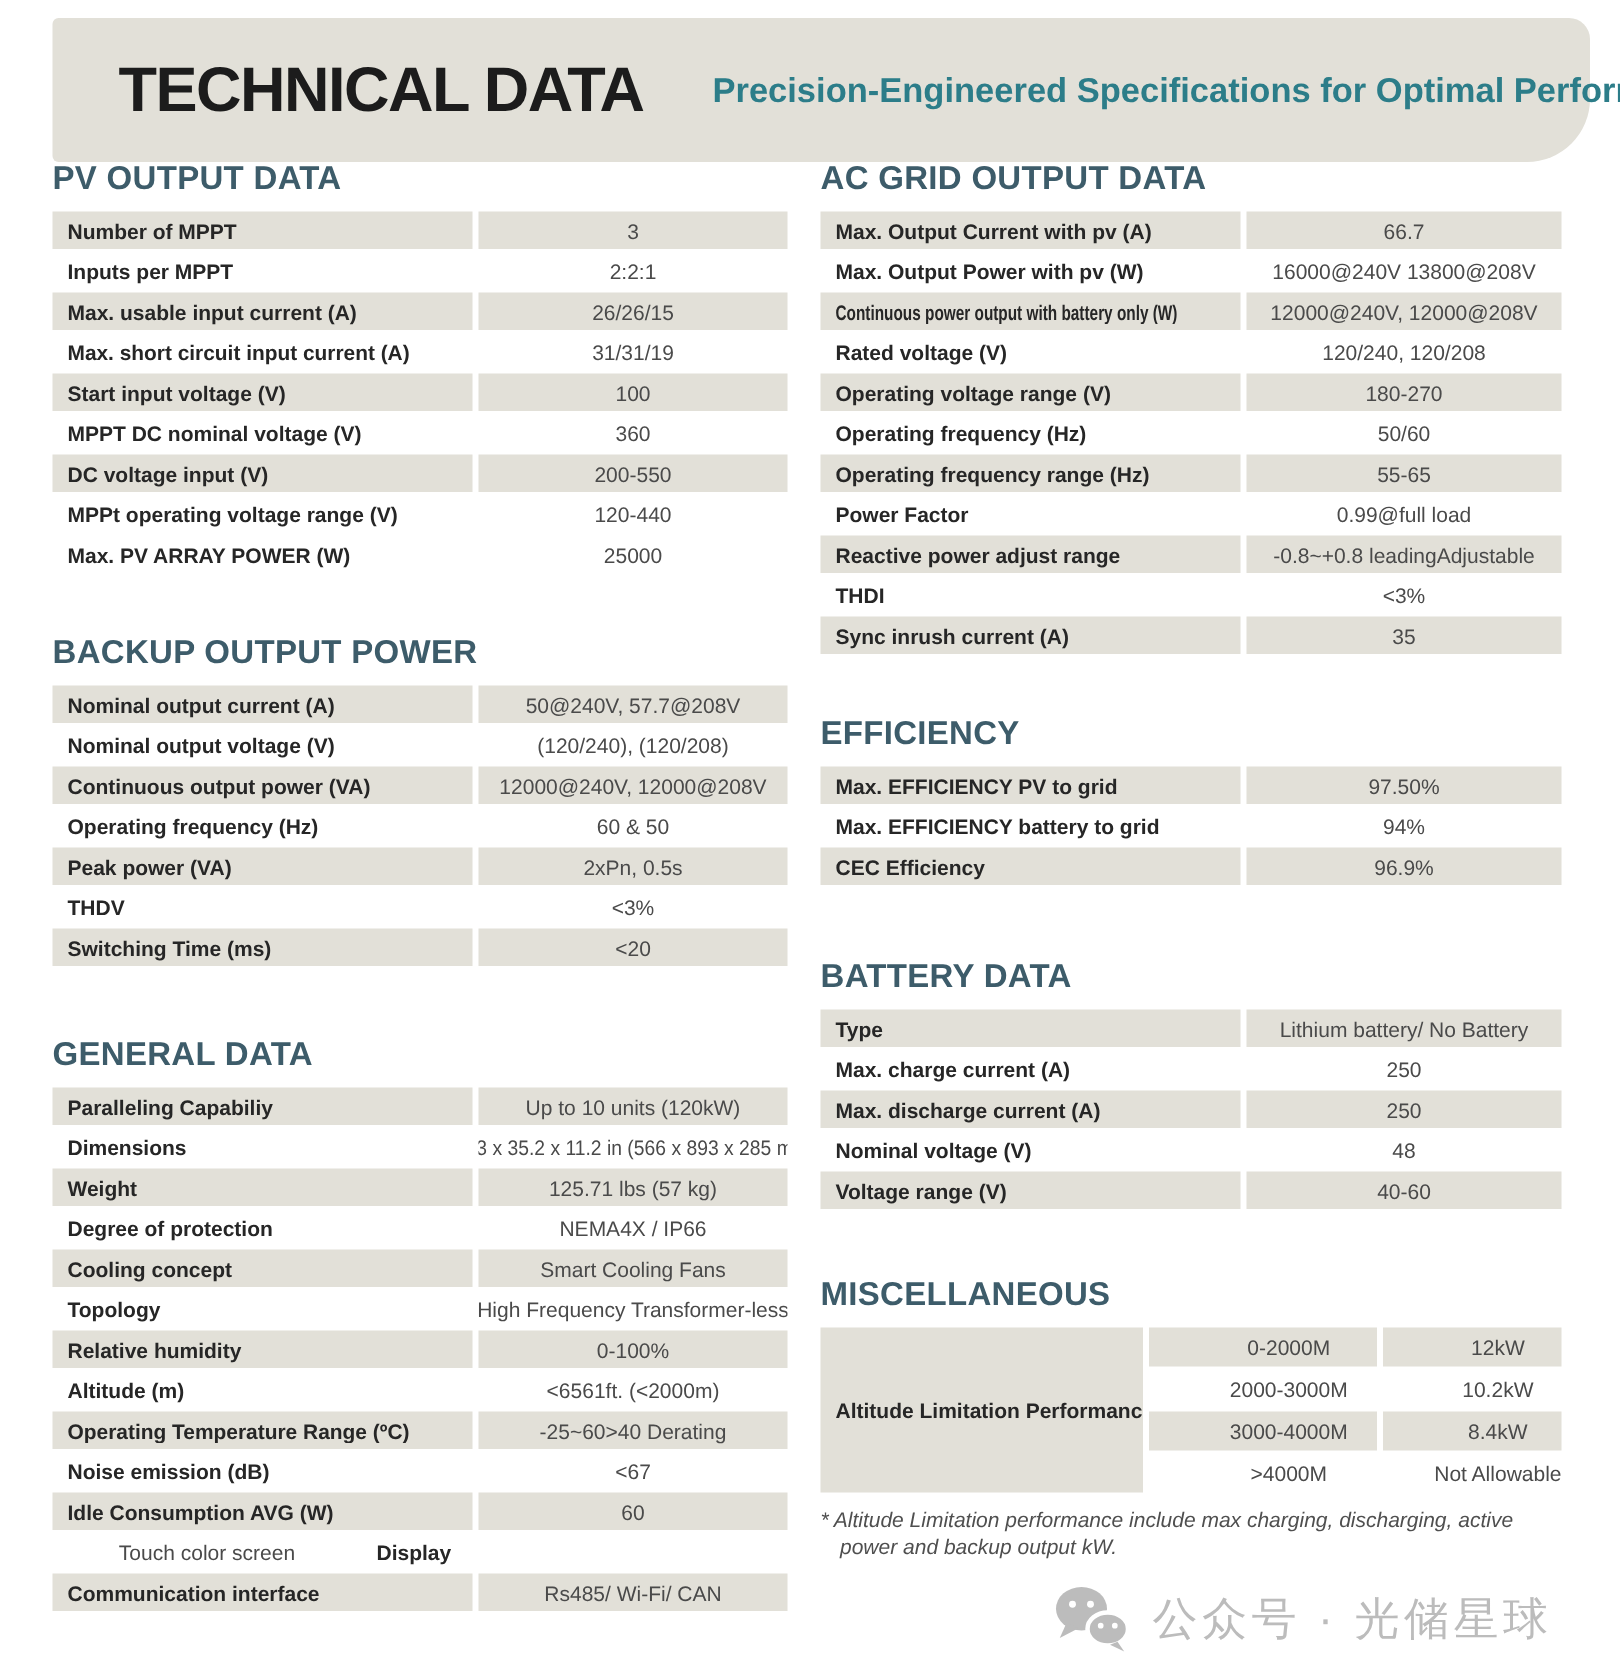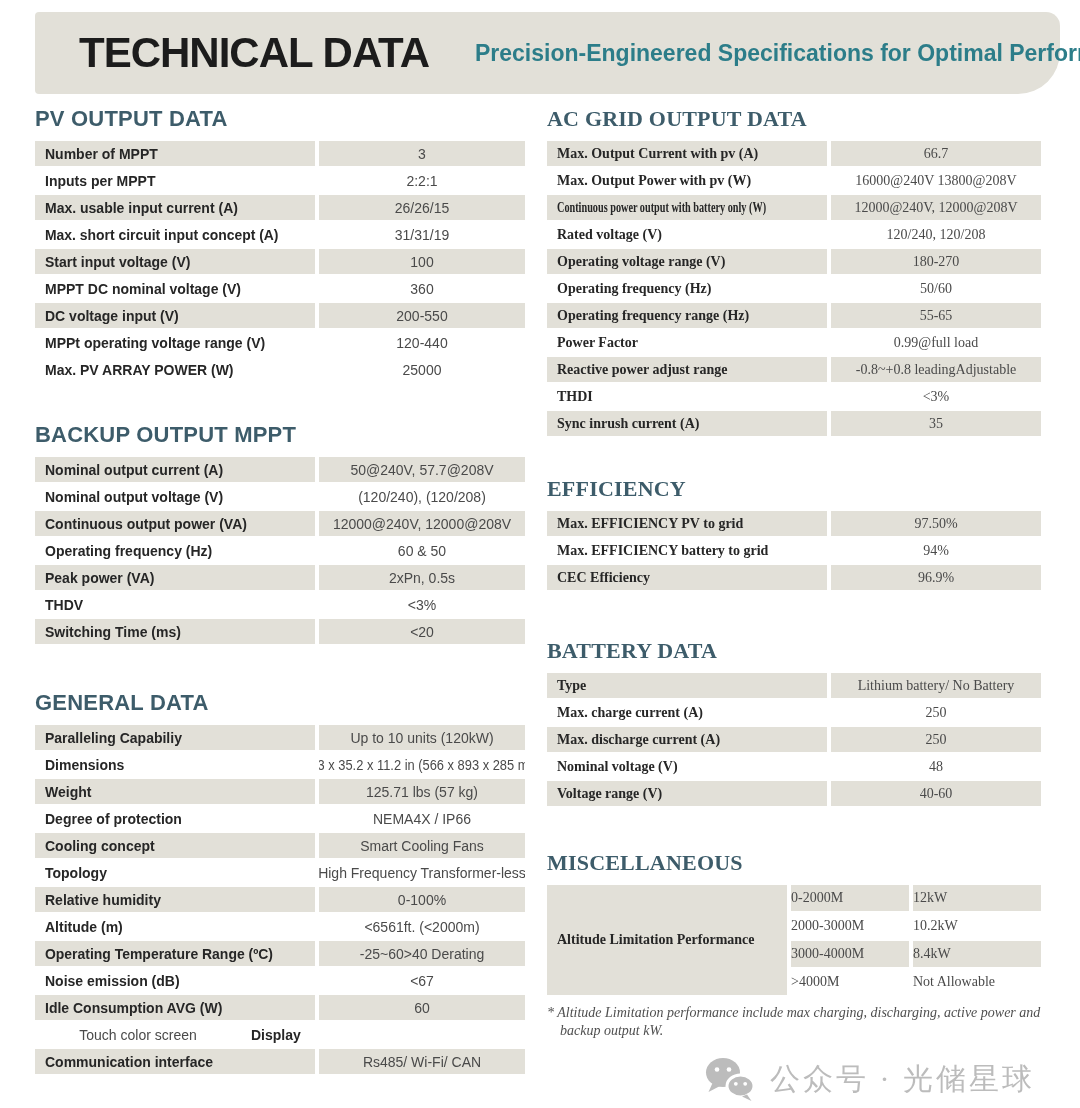--- a/index.html
+++ b/index.html
@@ -1,29 +1,29 @@
 <!DOCTYPE html>
 <html><head>
 <meta charset="utf-8">
 <style>
   html,body{margin:0;padding:0;background:#ffffff;}
   .page{position:relative;width:1080px;height:1108px;background:#ffffff;overflow:hidden;
         font-family:"Liberation Sans",sans-serif;}
 
   
-  .banner{position:absolute;left:35px;top:12px;width:1025px;height:82px;background:#e2e0d8;
+  .banner{position:absolute;left:35px;top:12px;width:1025px;height:96px;background:#e2e0d8;
           border-radius:4px 14px 42px 4px;display:flex;align-items:center;}
   .banner h1{margin:0 0 0 44px;font-size:42px;font-weight:bold;letter-spacing:-1px;color:#1c1c1c;
              white-space:nowrap;}
   .banner .subtitle{margin-left:46px;font-size:23px;font-weight:bold;color:#2c7d89;white-space:nowrap;}
 
   
   .columns{position:absolute;top:102px;left:35px;display:flex;gap:22px;}
   .col{width:490px;display:flex;flex-direction:column;}
-  .col.right{width:494px;font-family:Liberation Serif, serif;}
+  .col.right{width:494px;}
 
   h2.sec{margin:0 0 9px 0;padding-top:4px;font-size:22px;line-height:26px;font-weight:bold;
          color:#3d5c6a;letter-spacing:0.2px;}
 
   .mt-a{margin-top:34px;} .mt-b{margin-top:40px;} .mt-c{margin-top:42px;} .mt-d{margin-top:38px;}
 
   
   .spec-row{display:flex;height:25px;margin-bottom:2px;}
   .cell{display:flex;align-items:center;overflow:hidden;}
   .cell.label{width:280px;margin-right:4px;padding-left:10px;box-sizing:border-box;}
@@ -37,21 +37,21 @@
 
   
   .misc-table{display:flex;align-items:stretch;}
   .misc-label{width:240px;margin-right:4px;background:#e2e0d8;display:flex;align-items:center;
               padding-left:10px;box-sizing:border-box;overflow:hidden;}
   .misc-label span{font-weight:bold;font-size:14px;color:#262626;white-space:nowrap;
                    display:inline-block;transform-origin:left center;}
   .misc-rows{flex:1;display:flex;flex-direction:column;}
   .misc-row{display:flex;height:26px;margin-bottom:2px;}
   .misc-row:last-child{margin-bottom:0;}
-  .mcell{display:flex;align-items:center;overflow:hidden;}
+  .mcell{display:flex;align-items:center;justify-content:center;overflow:hidden;padding-left:34px;}
   .mcell.range{width:118px;margin-right:4px;}
   .mcell.kw{flex:1;}
   .misc-row.shade .mcell{background:#e2e0d8;}
   .misc-row.plain .mcell{background:#ffffff;}
   .mcell span{font-size:14px;color:#4a4a4a;white-space:nowrap;display:inline-block;
               transform-origin:center center;}
 
   .footnote{margin-top:9px;font-style:italic;font-size:14px;color:#4f4f4f;line-height:1.3;
             padding-left:13px;text-indent:-13px;}
 
@@ -95,21 +95,21 @@
             <div class="spec-row shade">
               <div class="cell label">
                 <span>Max. usable input current (A)</span>
               </div>
               <div class="cell value">
                 <span>26/26/15</span>
               </div>
             </div>
             <div class="spec-row plain">
               <div class="cell label">
-                <span style="transform: scaleX(0.994);">Max. short circuit input concept (A)</span>
+                <span style="transform: scaleX(0.994);">Max. short circuit input current (A)</span>
               </div>
               <div class="cell value">
                 <span>31/31/19</span>
               </div>
             </div>
             <div class="spec-row shade">
               <div class="cell label">
                 <span>Start input voltage (V)</span>
               </div>
               <div class="cell value">
@@ -145,21 +145,21 @@
                 <span>Max. PV ARRAY POWER (W)</span>
               </div>
               <div class="cell value">
                 <span>25000</span>
               </div>
             </div>
           </div>
       </section>
 
       <section class="mt-a">
-        <h2 class="sec">BACKUP OUTPUT MPPT</h2>
+        <h2 class="sec">BACKUP OUTPUT POWER</h2>
         <div class="spec-table">
             <div class="spec-row shade">
               <div class="cell label">
                 <span>Nominal output current (A)</span>
               </div>
               <div class="cell value">
                 <span>50@240V, 57.7@208V</span>
               </div>
             </div>
             <div class="spec-row plain">

